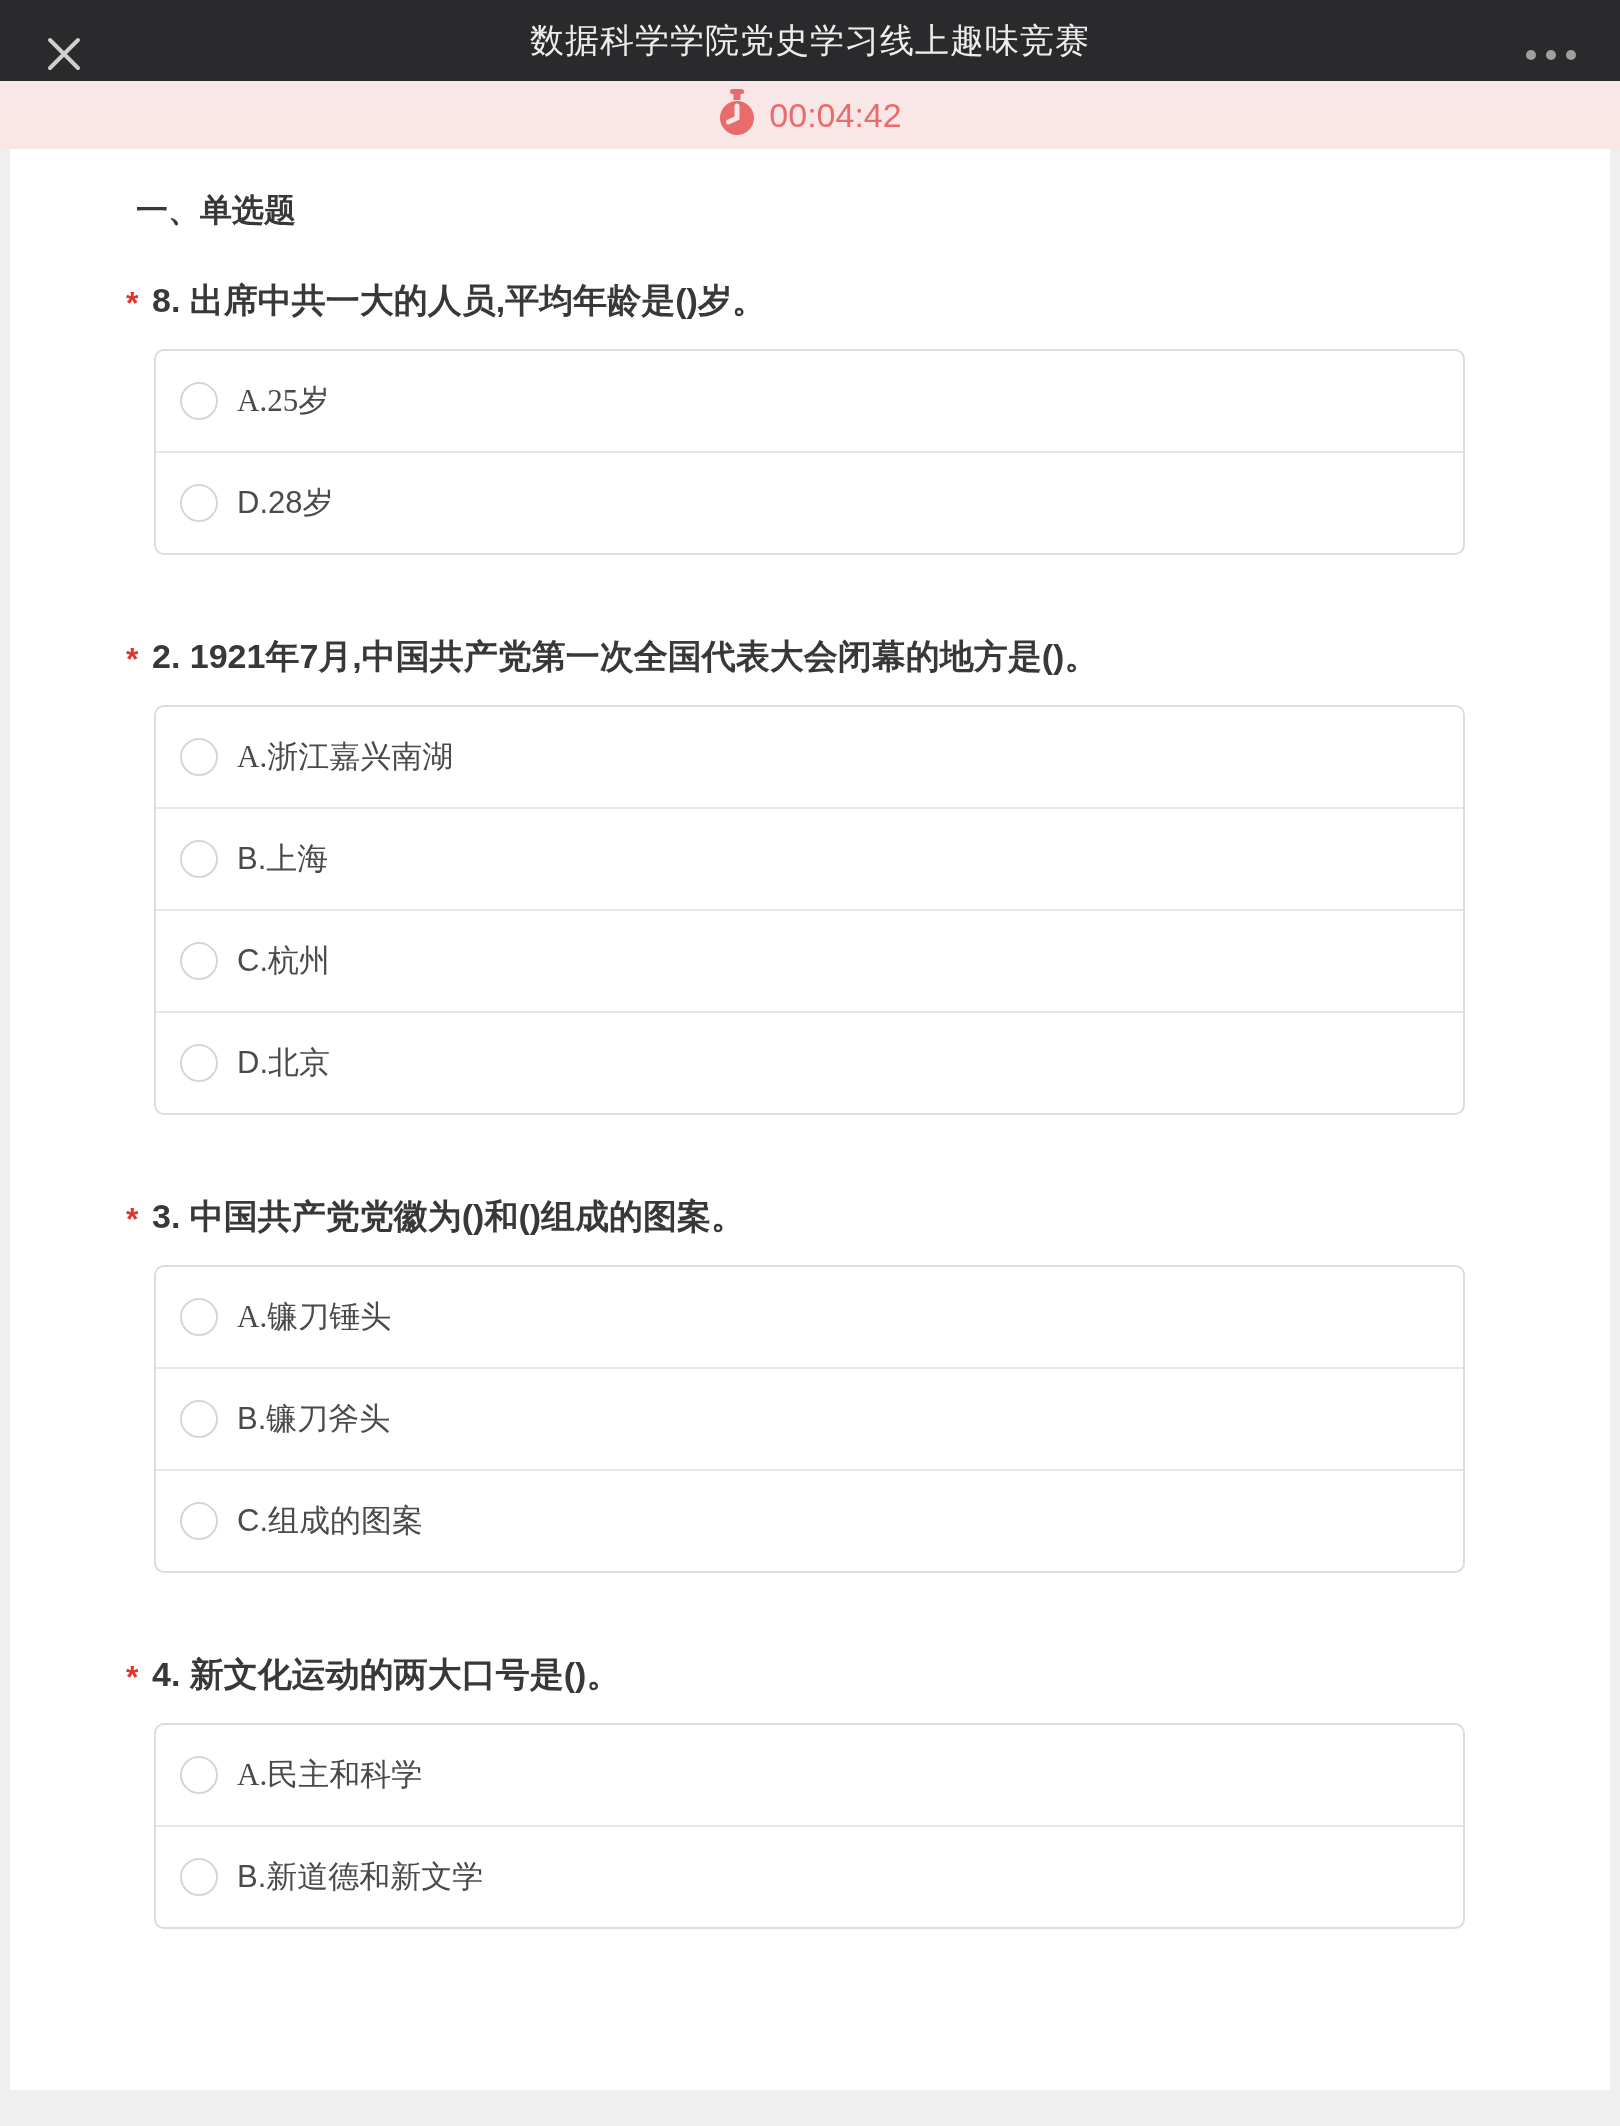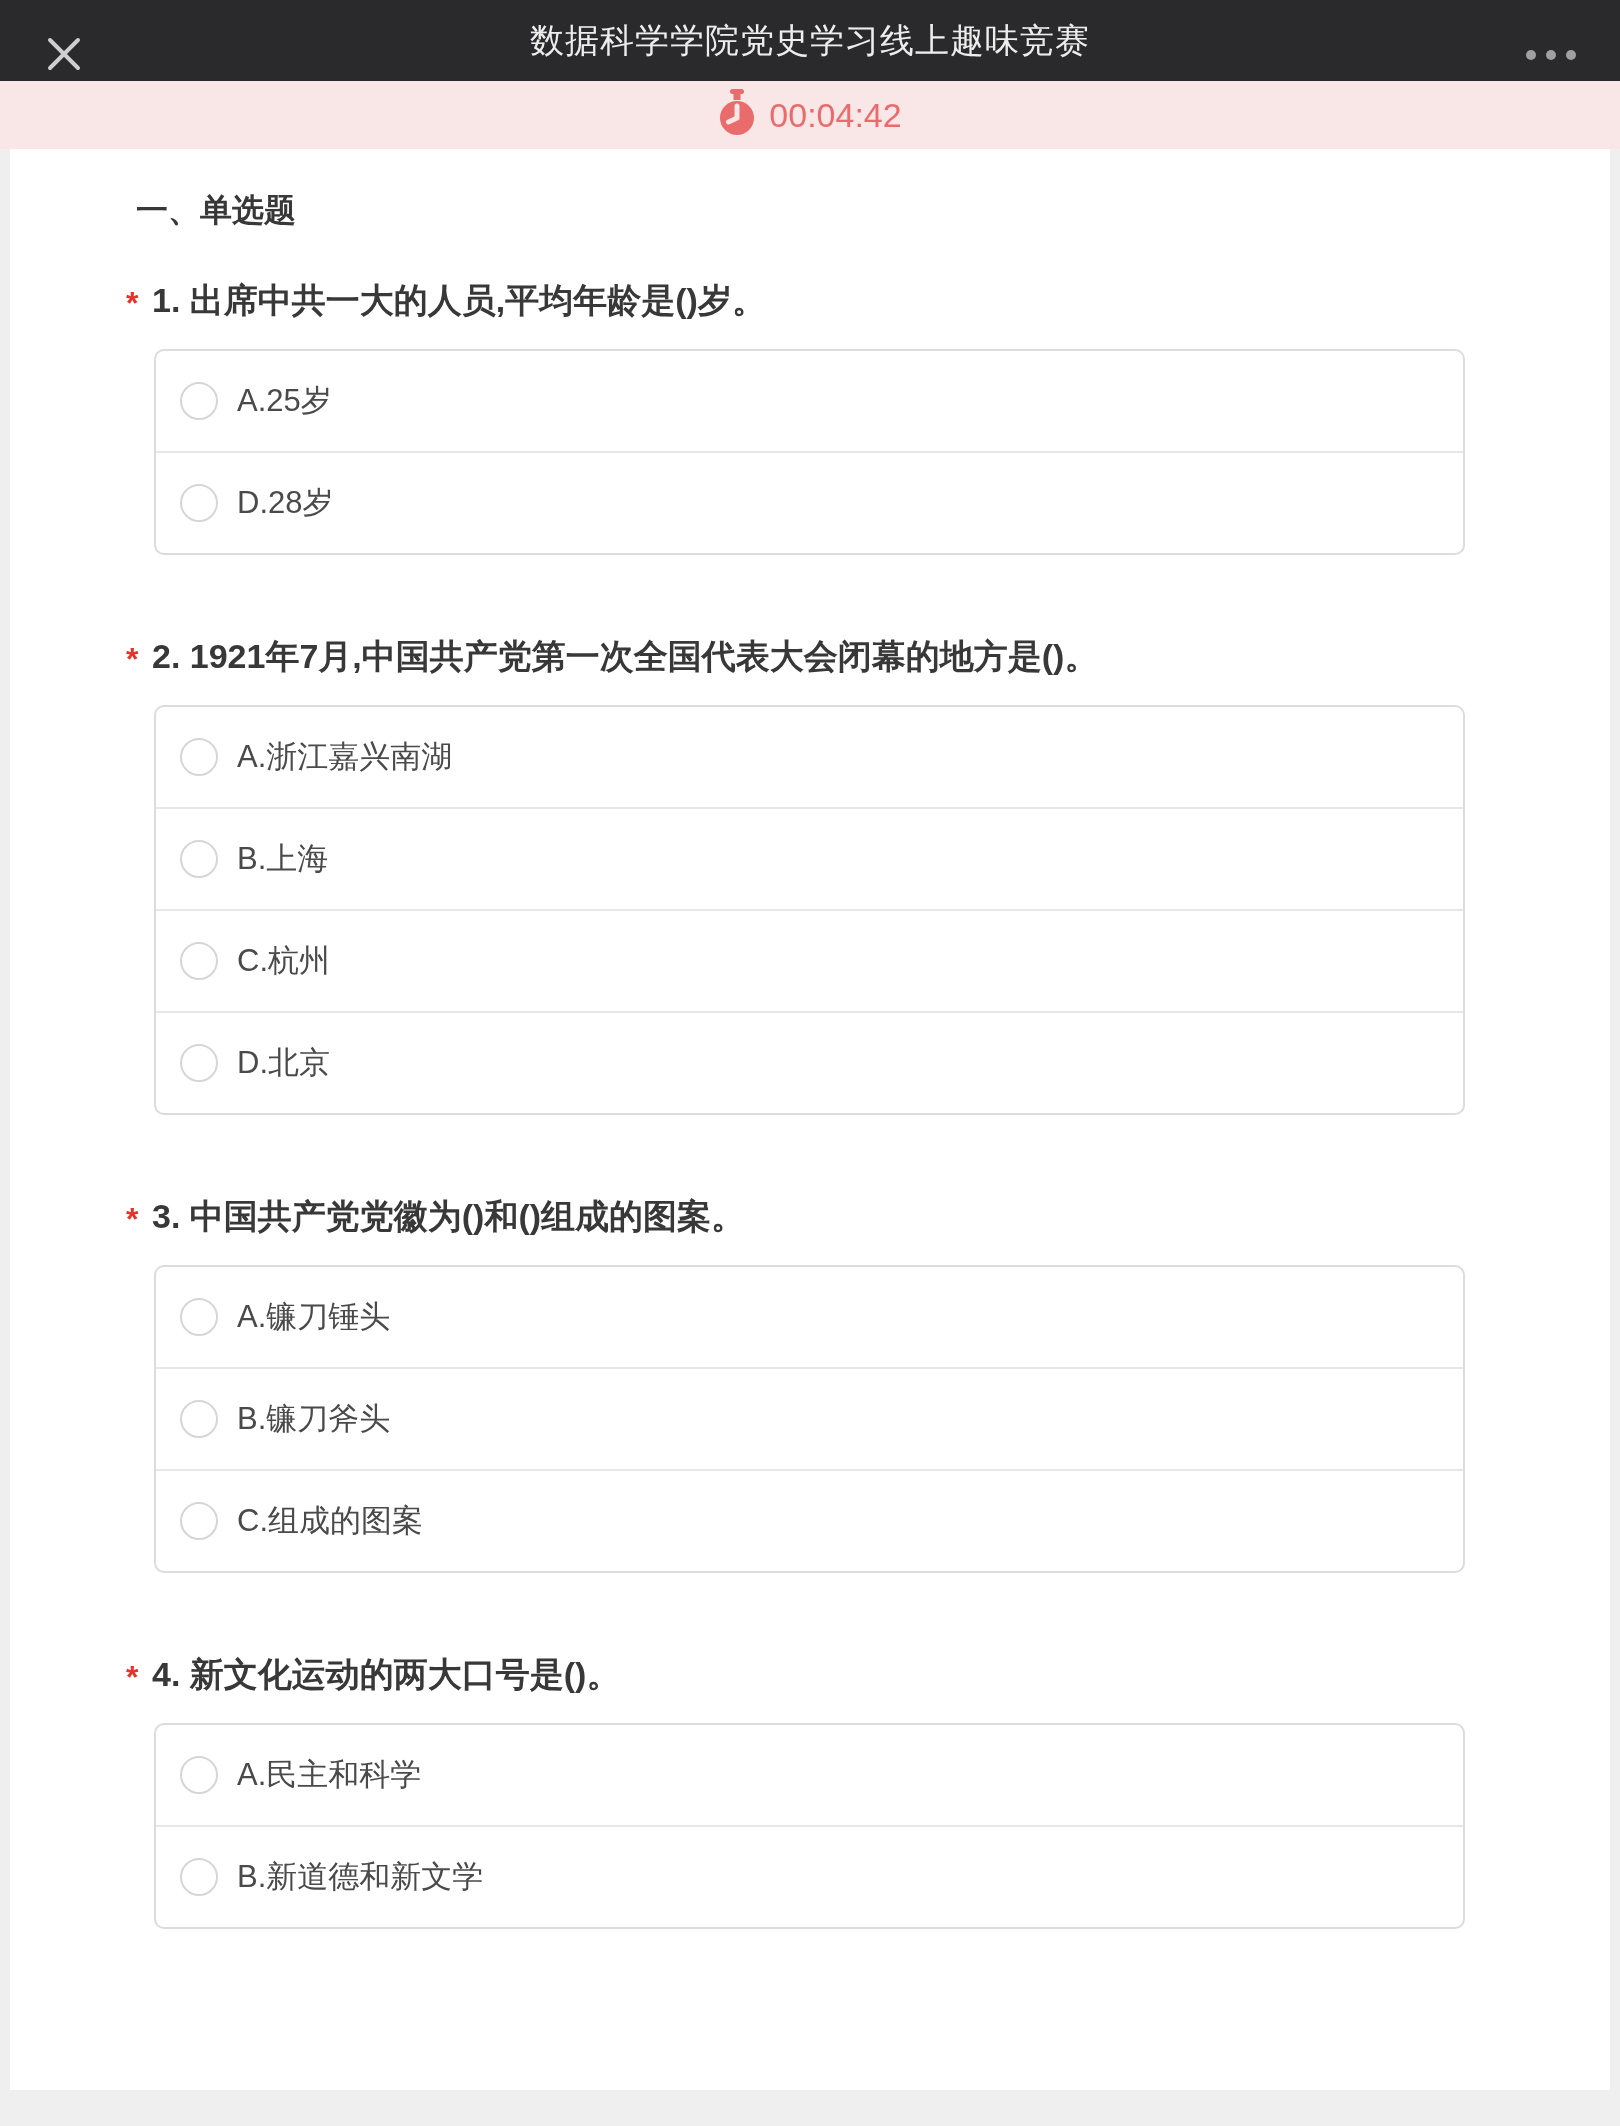--- a/index.html
+++ b/index.html
@@ -46,21 +46,21 @@
     color:var(--required_red,#e2342b); font-size:32px; font-weight:bold;
   }
   .options {
     margin-top:26px; margin-left:2px;
     border:2px solid #dcdcdc; border-radius:10px; background:#fff;
   }
   .option {
     height:100px; display:flex; align-items:center;
     padding-left:24px; border-top:2px solid #e7e7e7; cursor:pointer;
   }
-  .option:first-child { border-top:none; }
+  .option:first-child { border-top:none;font-family:Liberation Serif, serif; }
   .radio {
     width:38px; height:38px; box-sizing:border-box;
     border:2px solid #d6d6d6; border-radius:50%; background:#fff; flex:0 0 auto;
   }
   .opt-label { margin-left:19px; font-size:31px; color:#4a4a4a; }
 </style>
 </head>
 <body>
 
 <div class="appbar">
@@ -86,21 +86,21 @@
       <path d="M19 29 L19 17 M19 29 L10.5 33" stroke="#f9e6e6" stroke-width="5" stroke-linecap="round" fill="none"></path>
     </svg>
   </span>
   <span class="timer-text">00:04:42</span>
 </div>
 
 <div class="card">
   <div class="section-title">一、单选题</div>
   <div id="questions">
       <div class="question">
-        <div class="q-title"><span class="asterisk">*</span><span class="q-text">1. 出席中共一大的人员,平均年龄是()岁。</span></div>
+        <div class="q-title"><span class="asterisk">*</span><span class="q-text">8. 出席中共一大的人员,平均年龄是()岁。</span></div>
         <div class="options">
           <div class="option">
             <span class="radio"></span>
             <span class="opt-label">A.25岁</span>
           </div>
           <div class="option">
             <span class="radio"></span>
             <span class="opt-label">D.28岁</span>
           </div>
         </div>

